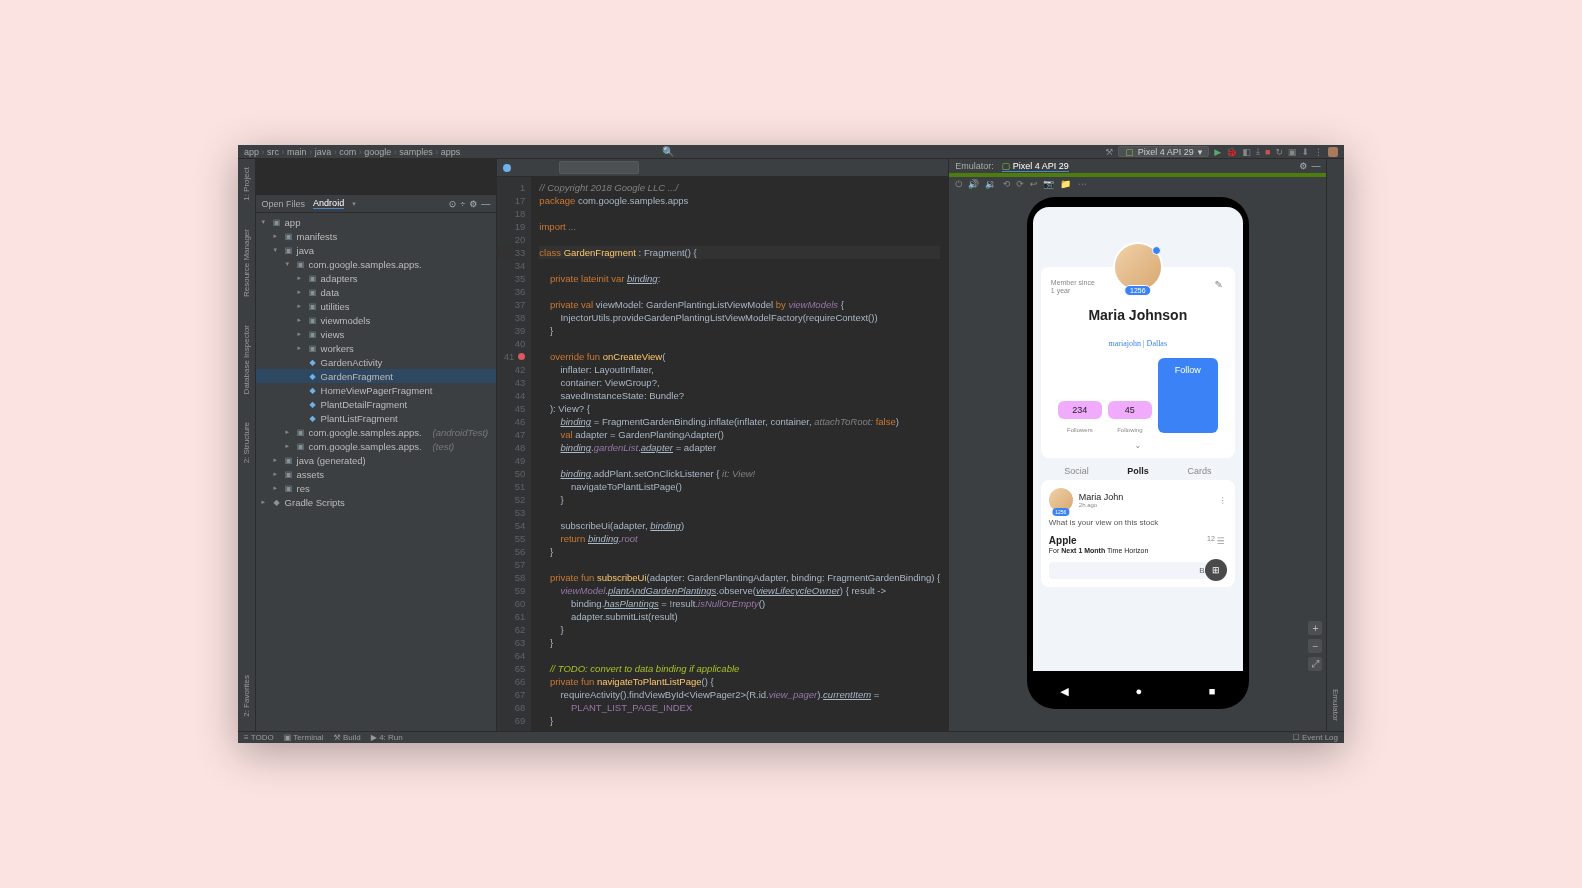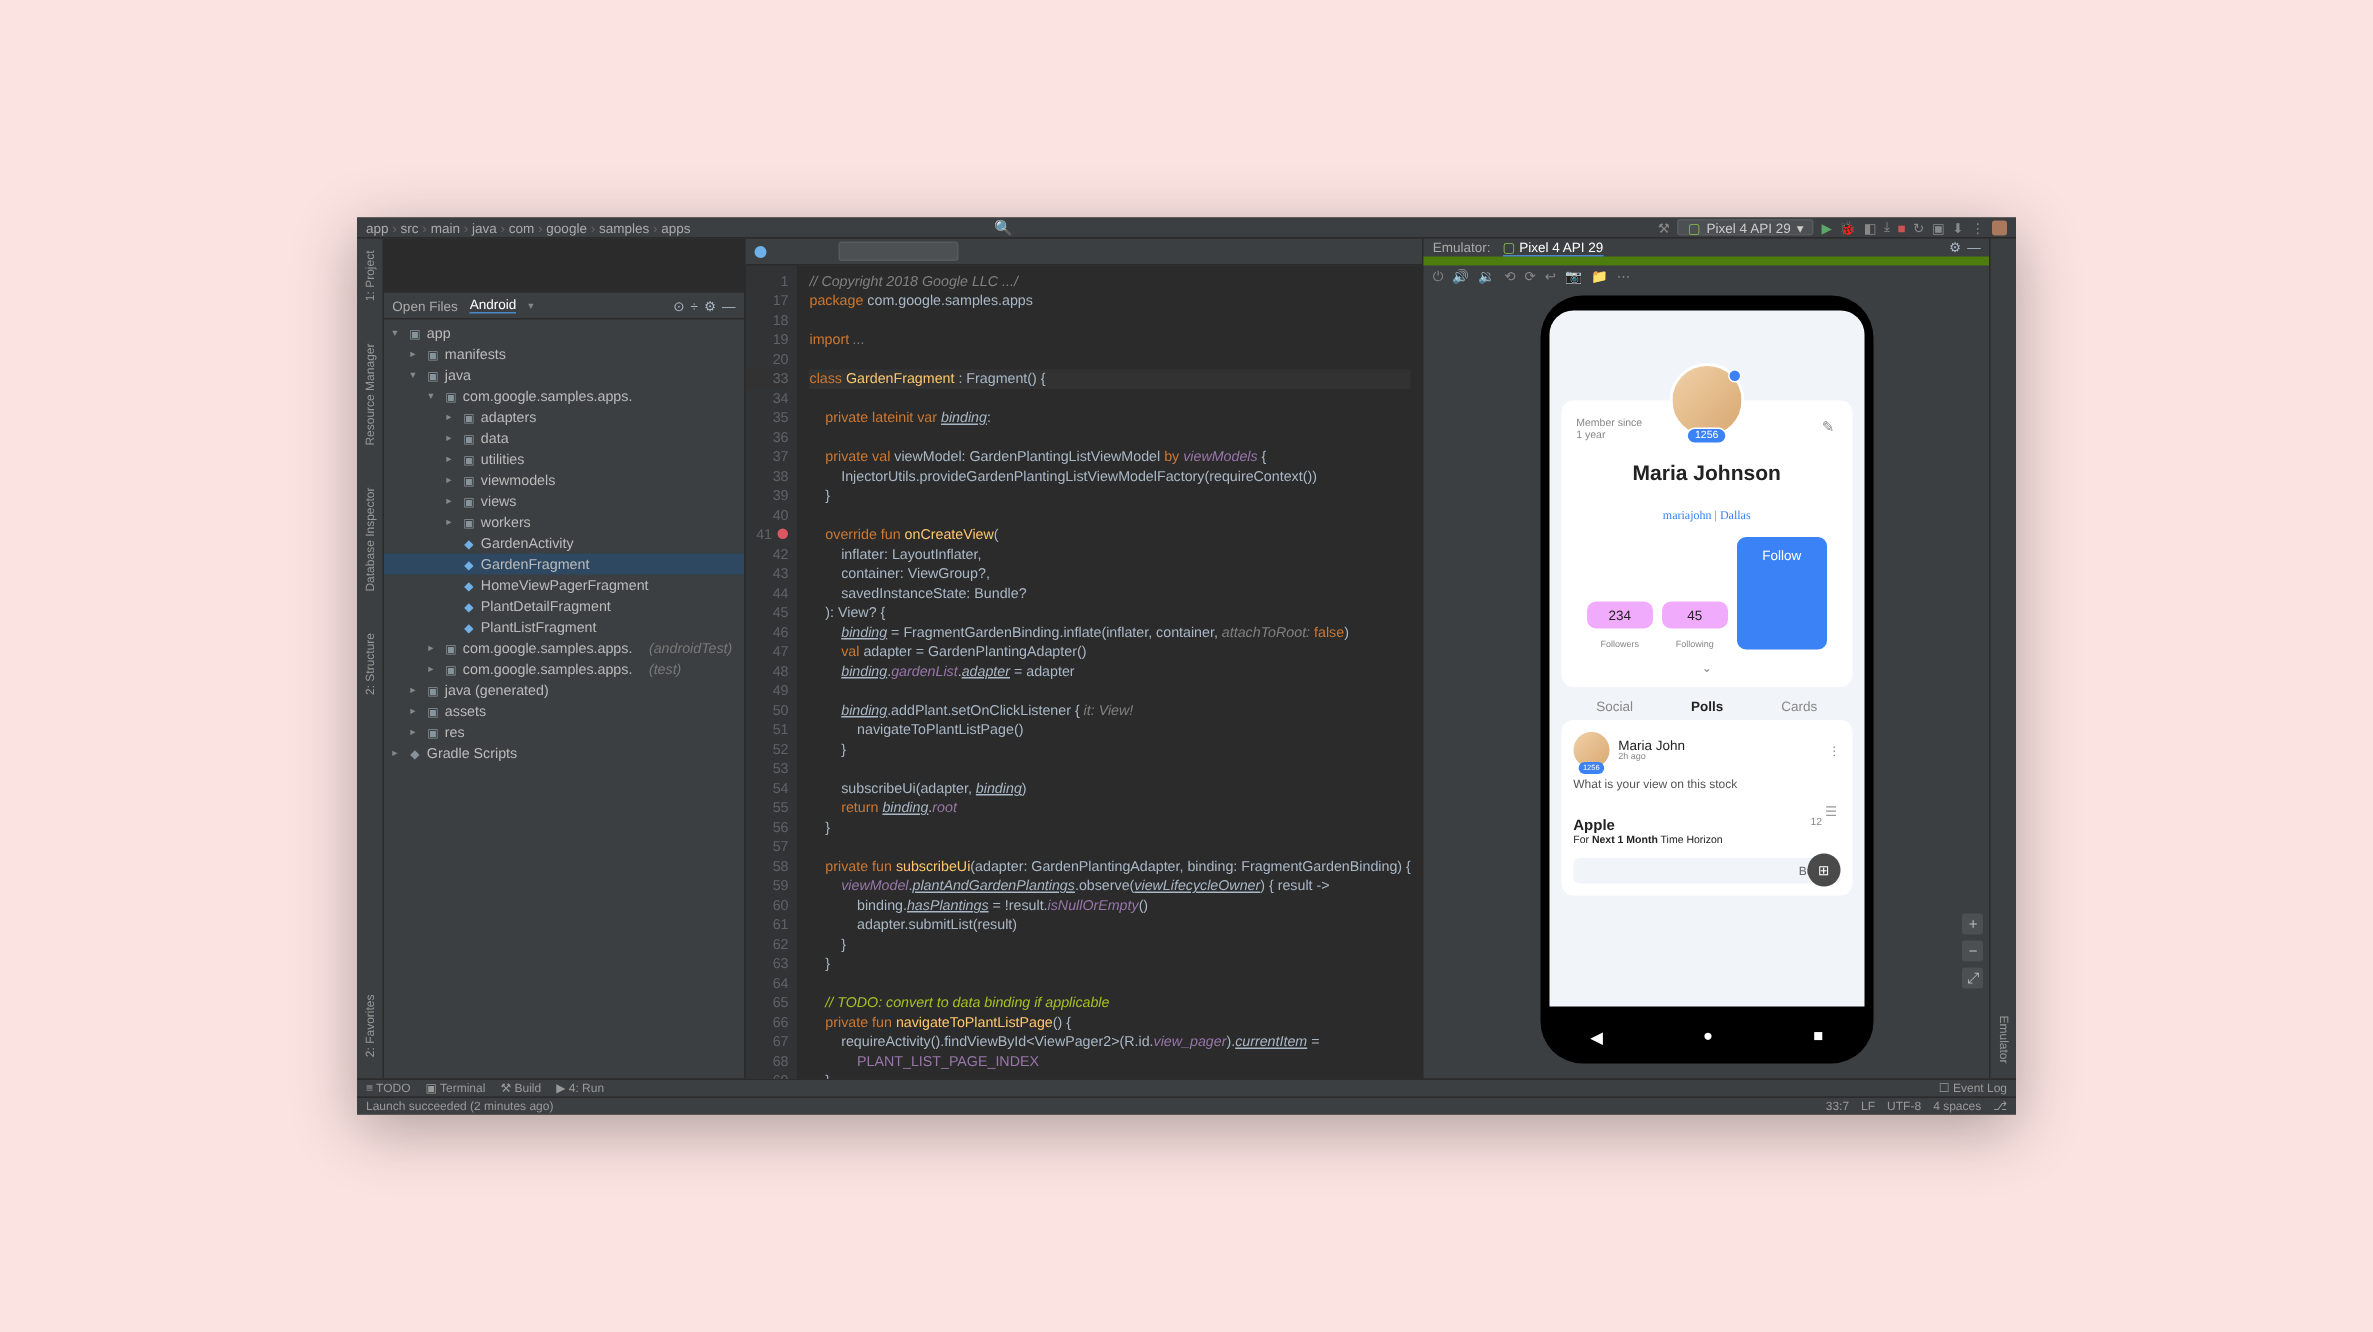--- a/index.html
+++ b/index.html
@@ -41,21 +41,21 @@
 .cm { color: #808080; font-style: italic; }
 .fn { color: #ffc66d; }
 .id { color: #9876aa; font-style: italic; }
 .underline { text-decoration: underline; color: #a9b7c6; }
 .lit { color: #9876aa; }
 .todo { color: #a8c023; font-style: italic; }
 .ann { color: #808080; font-style: italic; }
 .code-line { height: 13px; }
 .code-line.hl { background: #323232; }
 .emulator-panel { width: 388px; background: #3c3f41; display: flex; flex-direction: column; border-left: 1px solid #2b2b2b; }
-.emu-header { height: 18px; display: flex; align-items: center; padding: 0 6px; gap: 8px; font-size: 9px; border-bottom: 6px solid #4d7c0f; }
+.emu-header { height: 18px; display: flex; align-items: center; padding: 0 6px; gap: 8px; font-size: 9px; border-bottom: 4px solid #4d7c0f; }
 .emu-tab { color: #aaa; }
 .emu-tab.active { color: #fff; border-bottom: 1px solid #4a88c7; }
 .emu-toolbar { height: 14px; display: flex; align-items: center; padding: 0 6px; gap: 6px; font-size: 9px; color: #888; }
 .emu-body { flex: 1; display: flex; align-items: flex-start; justify-content: center; padding-top: 6px; position: relative; }
 .zoom-ctrl { position: absolute; right: 4px; bottom: 60px; display: flex; flex-direction: column; gap: 4px; }
 .zoom-btn { width: 14px; height: 14px; background: #4c5052; color: #bbb; border-radius: 2px; display: flex; align-items: center; justify-content: center; font-size: 10px; cursor: pointer; }
 .phone { width: 222px; height: 512px; background: #000; border-radius: 28px; position: relative; padding: 10px 6px 38px 6px; }
 .phone-screen { width: 100%; height: 100%; background: #f1f4f8; border-radius: 16px 16px 0 0; overflow: hidden; color: #222; }
 .phone-nav { position: absolute; bottom: 8px; left: 0; right: 0; height: 20px; display: flex; align-items: center; justify-content: space-around; }
 .phone-nav-btn { color: #fff; font-size: 11px; }
@@ -391,21 +391,21 @@
                 <div class="post-avatar">
                   <div class="post-avatar-badge">1256</div>
                 </div>
                 <div>
                   <div class="post-name">Maria John</div>
                   <div class="post-time">2h ago</div>
                 </div>
                 <div class="post-menu">⋮</div>
               </div>
               <div class="post-q">What is your view on this stock</div>
-              <div style="position:relative;margin-top:18px">
+              <div style="position:relative;margin-top:8px">
                 <span class="post-stock">Apple</span>
                 <span class="post-count">12</span>
               </div>
               <div class="post-horizon">
                 <span>For </span><b>Next 1 Month</b><span> Time Horizon</span>
               </div>
               <div class="post-list-icon">☰</div>
               <div class="vote-btn">Bullish</div>
               <div class="post-fab">⊞</div>
             </div>
@@ -430,23 +430,13 @@
   </div>
 
   <div class="tool-bar">
     <span>≡ TODO</span>
     <span>▣ Terminal</span>
     <span>⚒ Build</span>
     <span>▶ 4: Run</span>
     <span class="tool-right">☐ Event Log</span>
   </div>
 
-  <div class="status-bar">
-    <span>Launch succeeded (2 minutes ago)</span>
-    <div class="status-right" id="status-right">
-        <span>33:7</span>
-        <span>LF</span>
-        <span>UTF-8</span>
-        <span>4 spaces</span>
-        <span>⎇</span>
-      </div>
-  </div>
 </div>
 
 </body></html>

